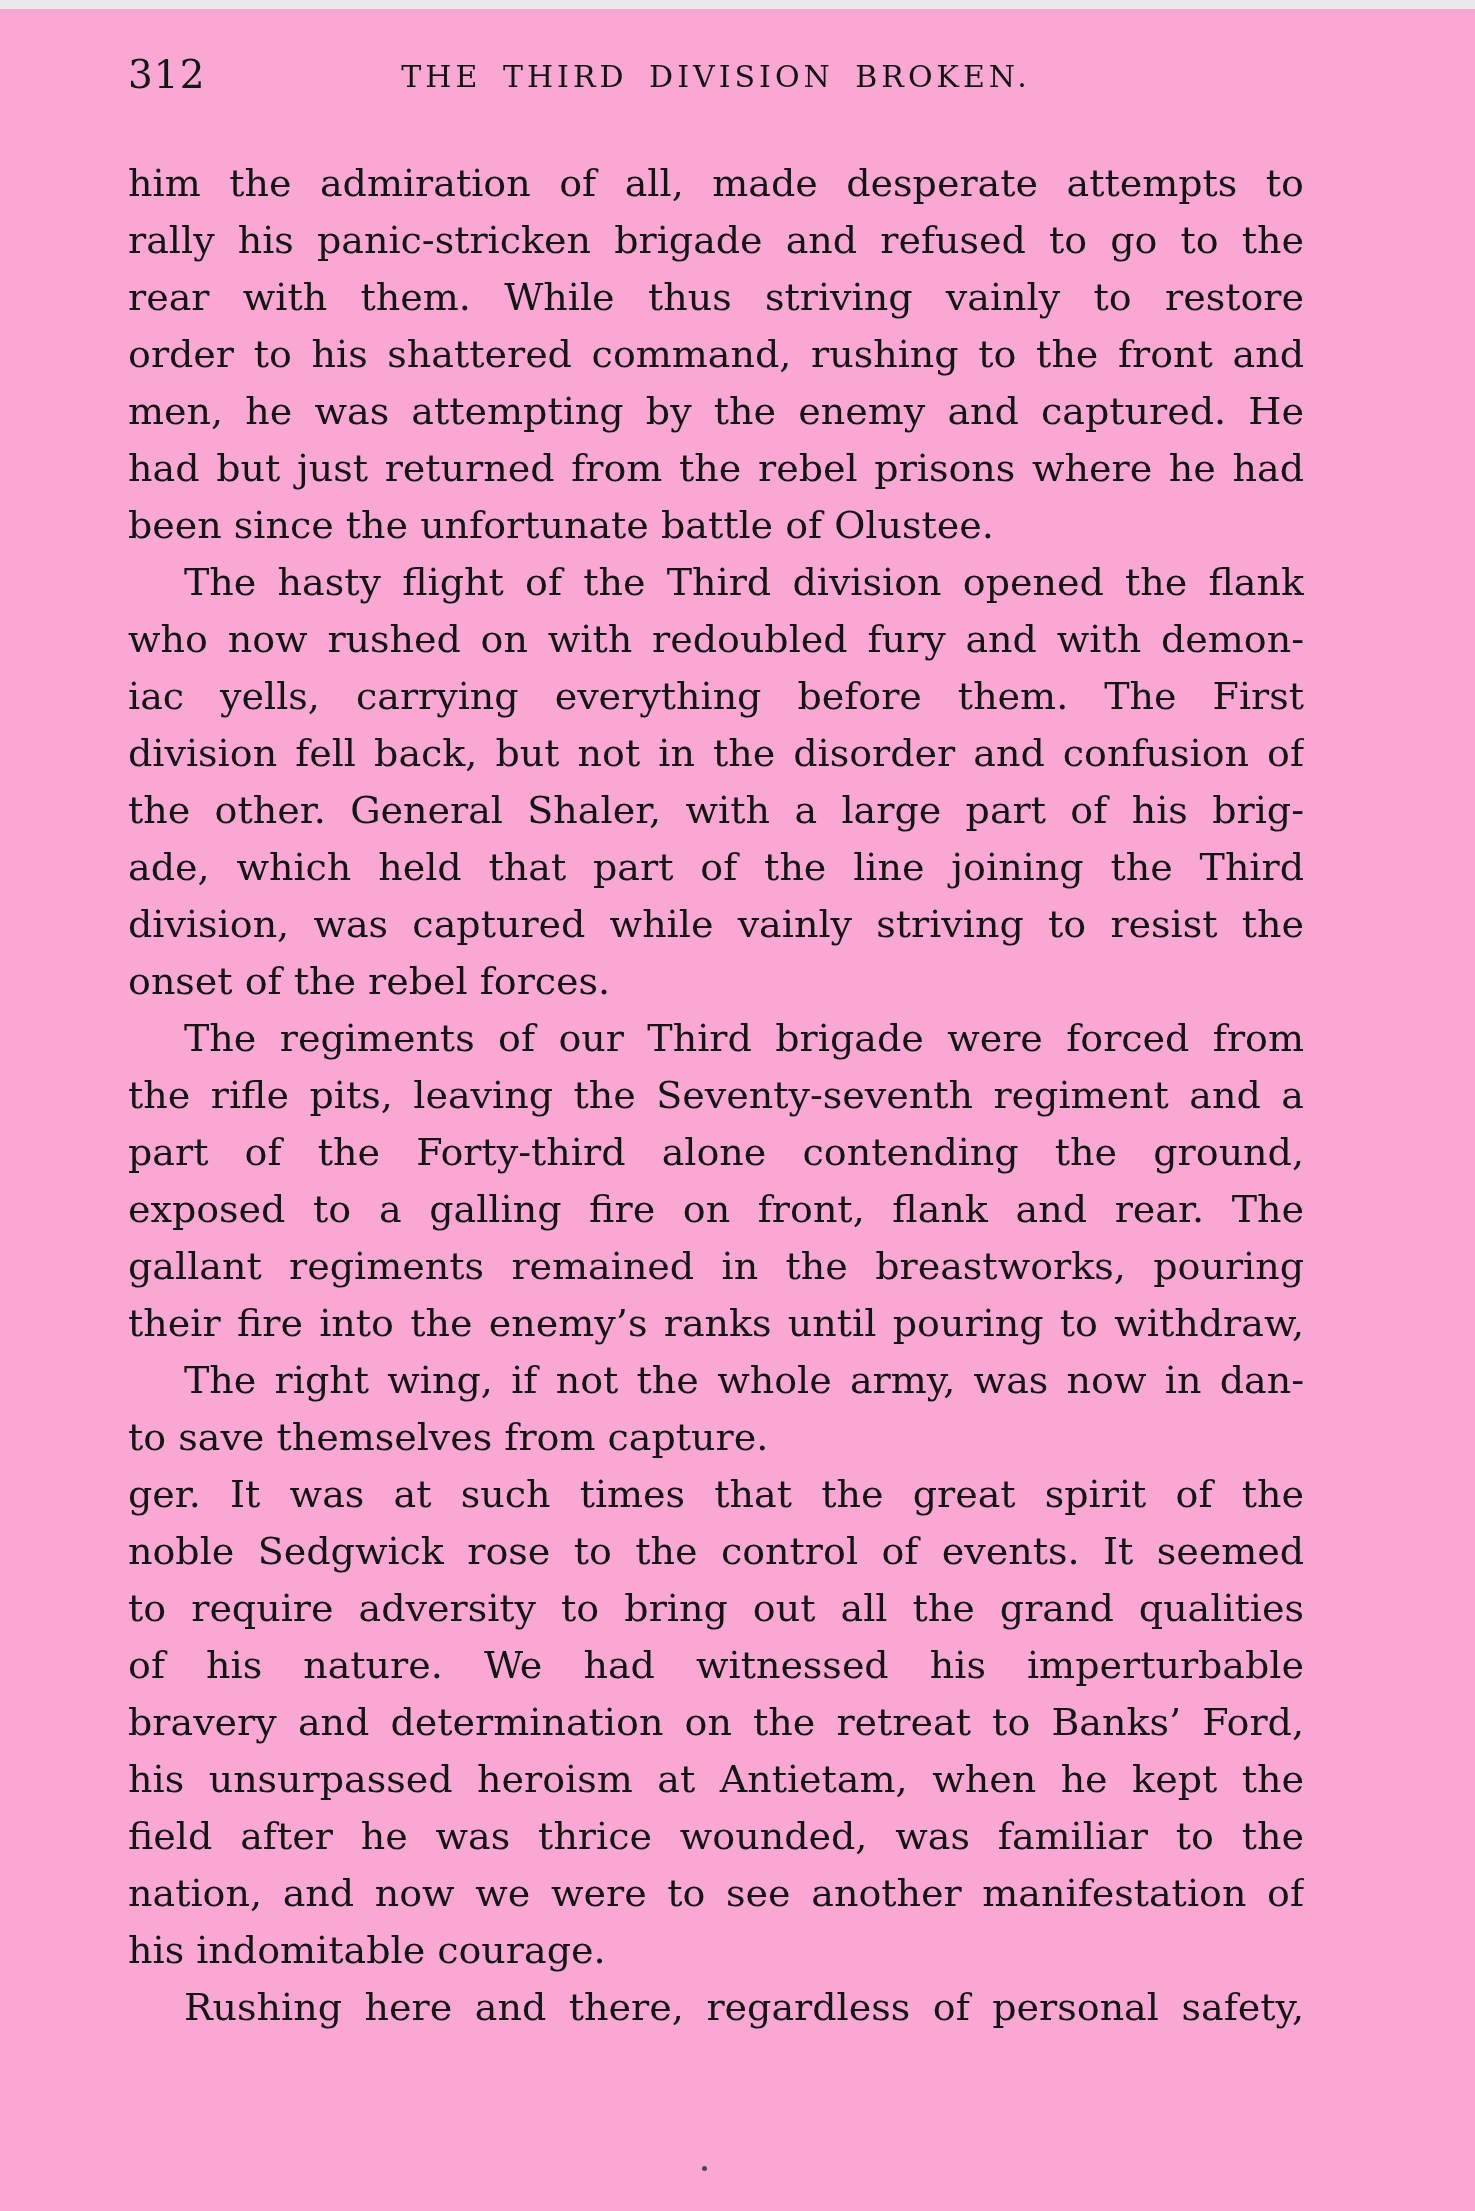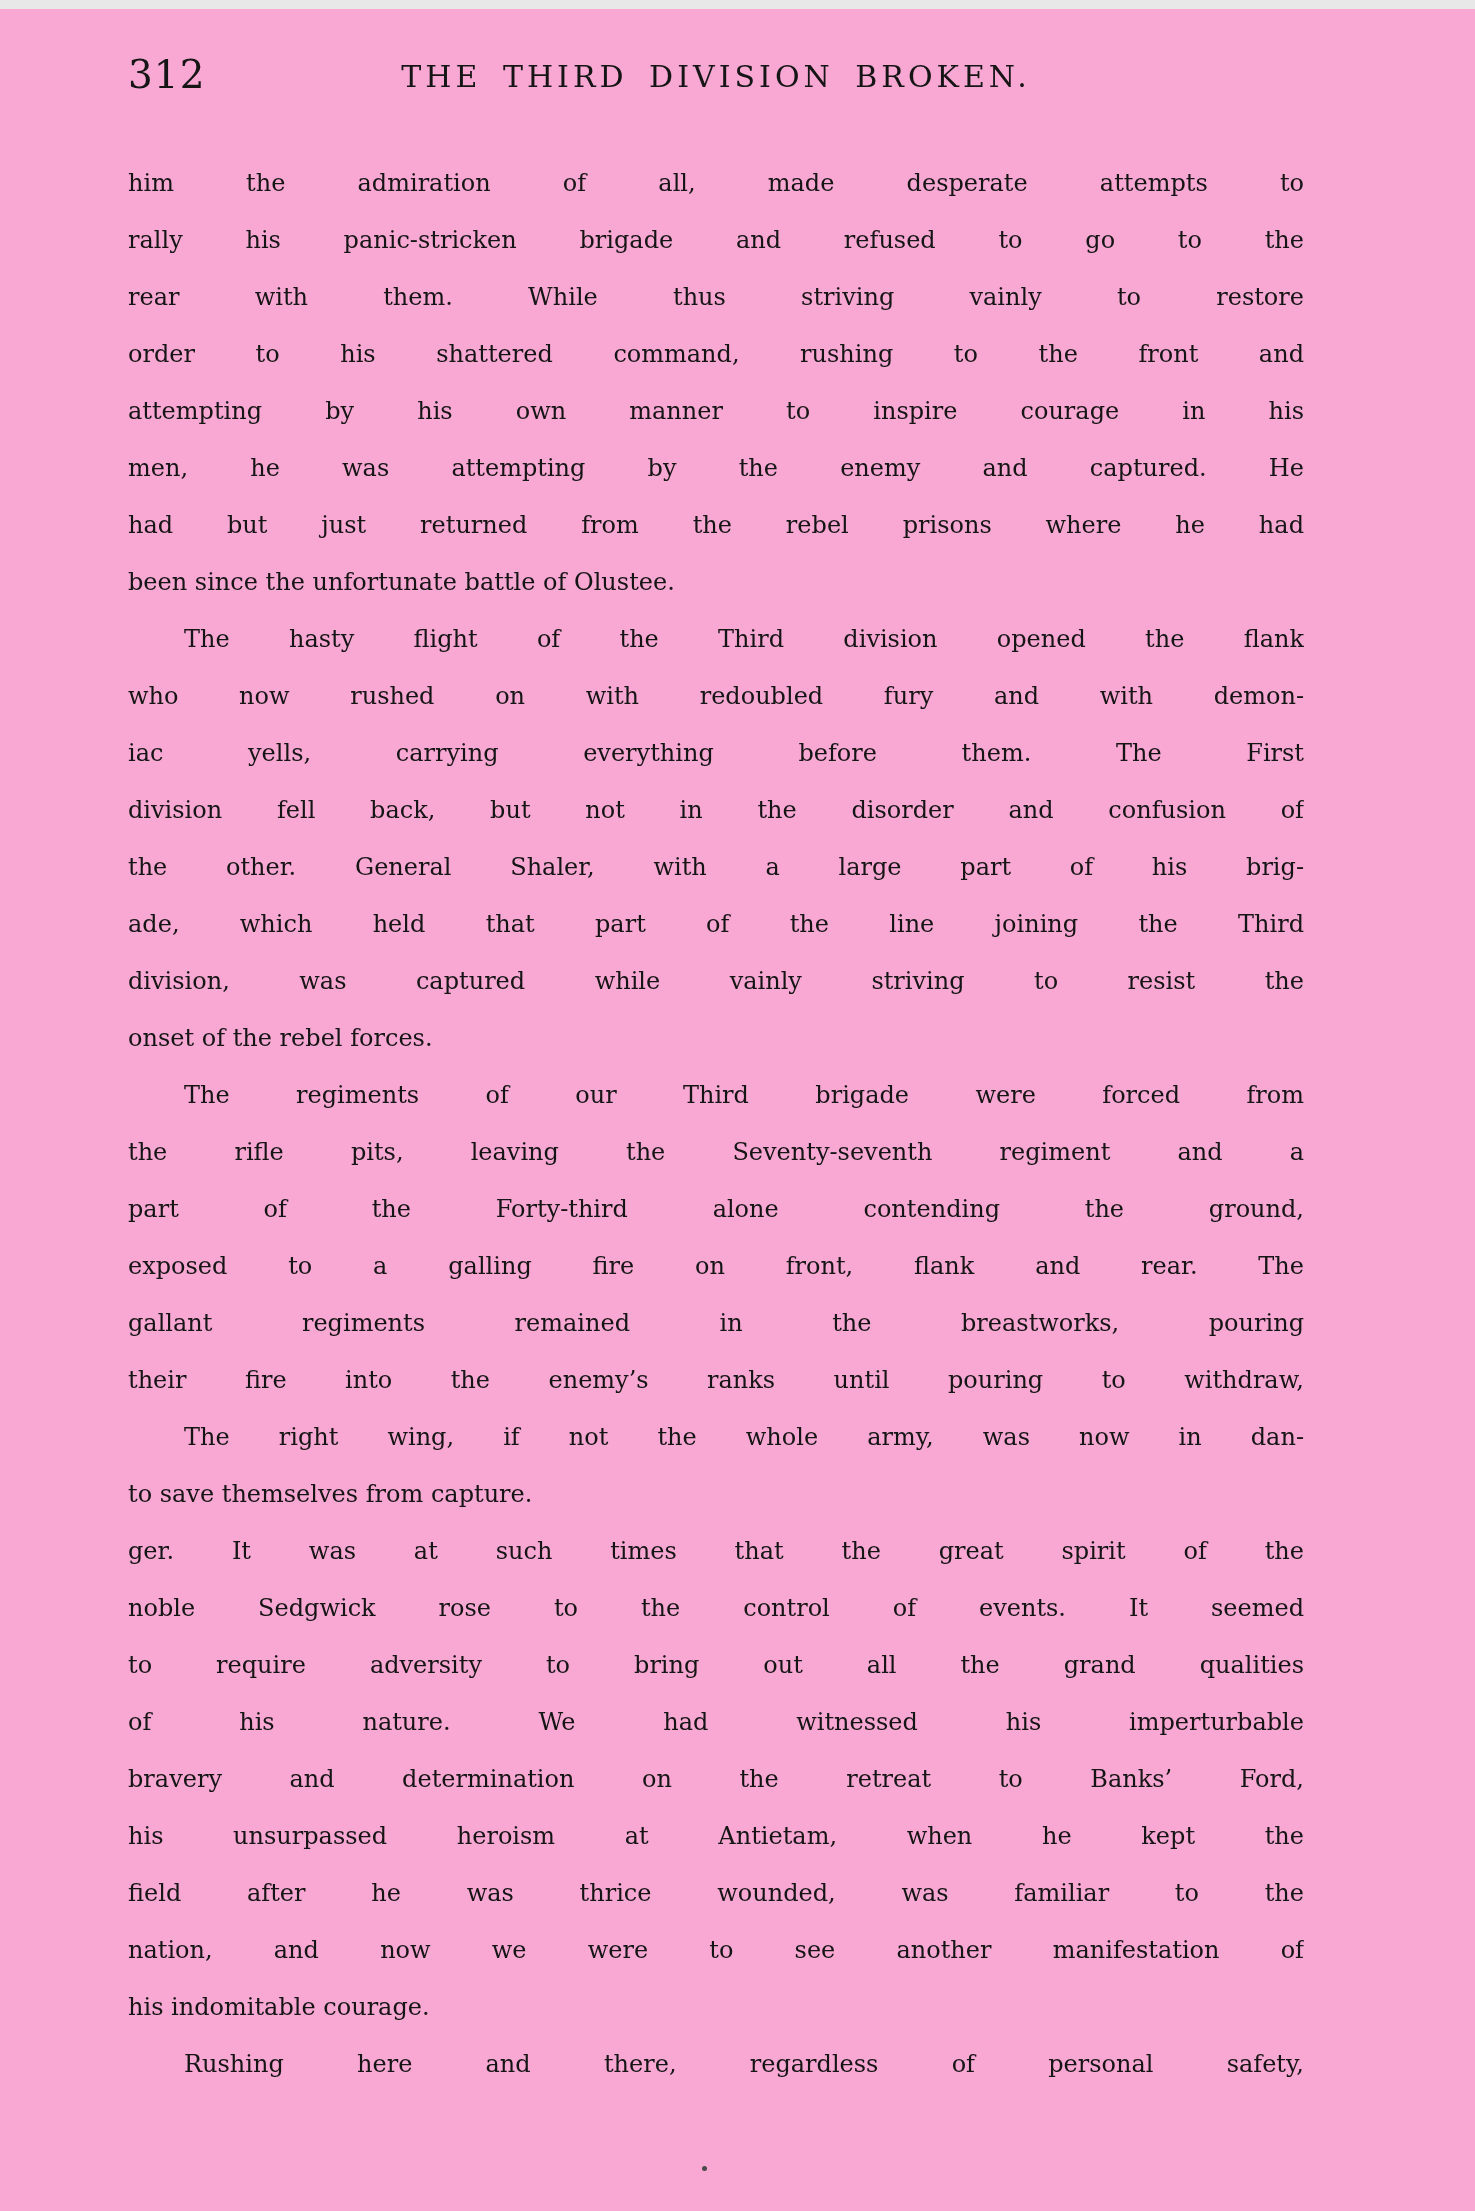--- a/index.html
+++ b/index.html
@@ -42,21 +42,21 @@
   }
   .text-block {
     position: absolute;
     left: 128px;
     top: 146px;
     width: 1176px;
   }
   .line {
     height: 57px;
     line-height: 57px;
-    font-size: 24px;
+    font-size: 38px;
     overflow: hidden;
     white-space: normal;
     text-align: left;
   }
   .line.j {
     text-align: justify;
     text-align-last: justify;
   }
   .line.indent {
     text-indent: 56px;
@@ -80,21 +80,20 @@
     <div class="page-number">312</div>
     <div class="head-title">THE THIRD DIVISION BROKEN.</div>
   </div>
 
   <div class="text-block">
 
   <div class="line j">him the admiration of all, made desperate attempts to</div>
       <div class="line j">rally his panic-stricken brigade and refused to go to the</div>
       <div class="line j">rear with them.  While thus striving vainly to restore</div>
       <div class="line j">order to his shattered command, rushing to the front and</div>
-      <div class="line j">attempting by his own manner to inspire courage in his</div>
       <div class="line j">men, he was attempting by the enemy and captured.  He</div>
       <div class="line j">had but just returned from the rebel prisons where he had</div>
       <div class="line">been since the unfortunate battle of Olustee.</div>
       <div class="line j indent">The hasty flight of the Third division opened the flank</div>
       <div class="line j">who now rushed on with redoubled fury and with demon-</div>
       <div class="line j">iac yells, carrying everything before them.  The First</div>
       <div class="line j">division fell back, but not in the disorder and confusion of</div>
       <div class="line j">the other.  General Shaler, with a large part of his brig-</div>
       <div class="line j">ade, which held that part of the line joining the Third</div>
       <div class="line j">division, was captured while vainly striving to resist the</div>

